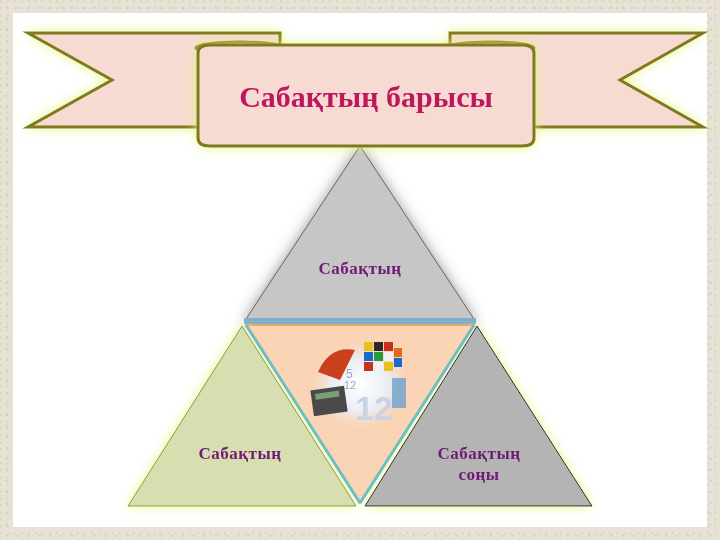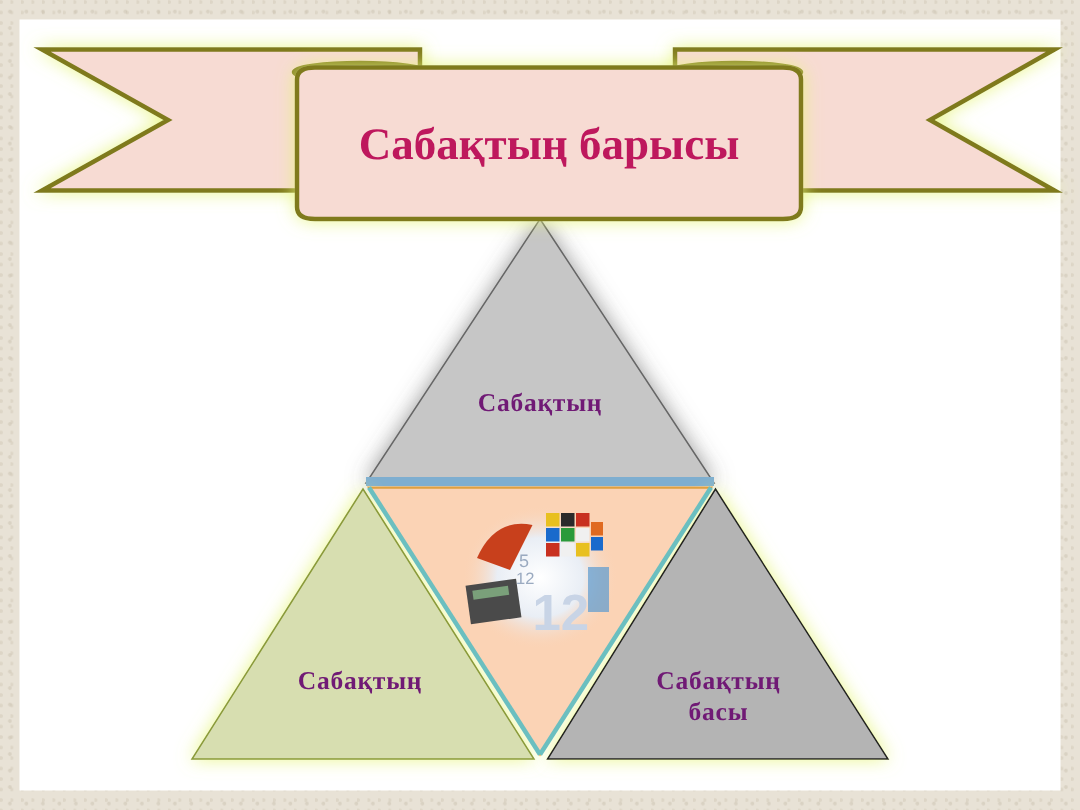--- a/index.html
+++ b/index.html
@@ -124,14 +124,14 @@
 <div class="label" style="left:290px; top:258px; width:140px;">
   <div>Сабақтың</div>
 </div>
 
 <div class="label" style="left:175px; top:443px; width:130px;">
   <div>Сабақтың</div>
 </div>
 
 <div class="label" style="left:414px; top:443px; width:130px;">
   <div>Сабақтың</div>
-  <div>басы</div>
+  <div>соңы</div>
 </div>
 
 </body></html>

